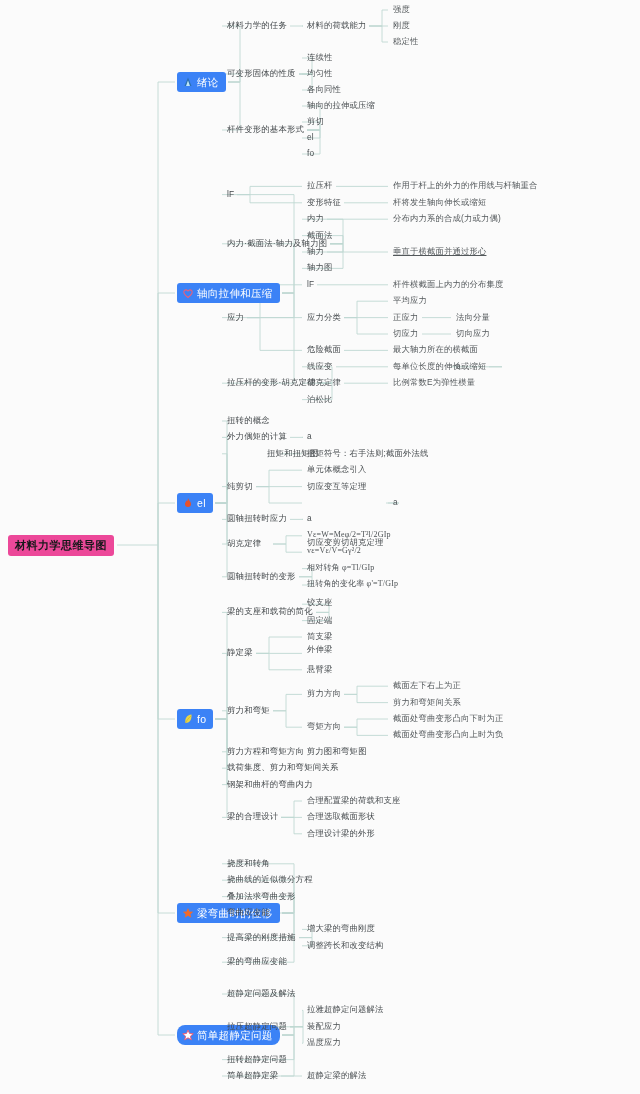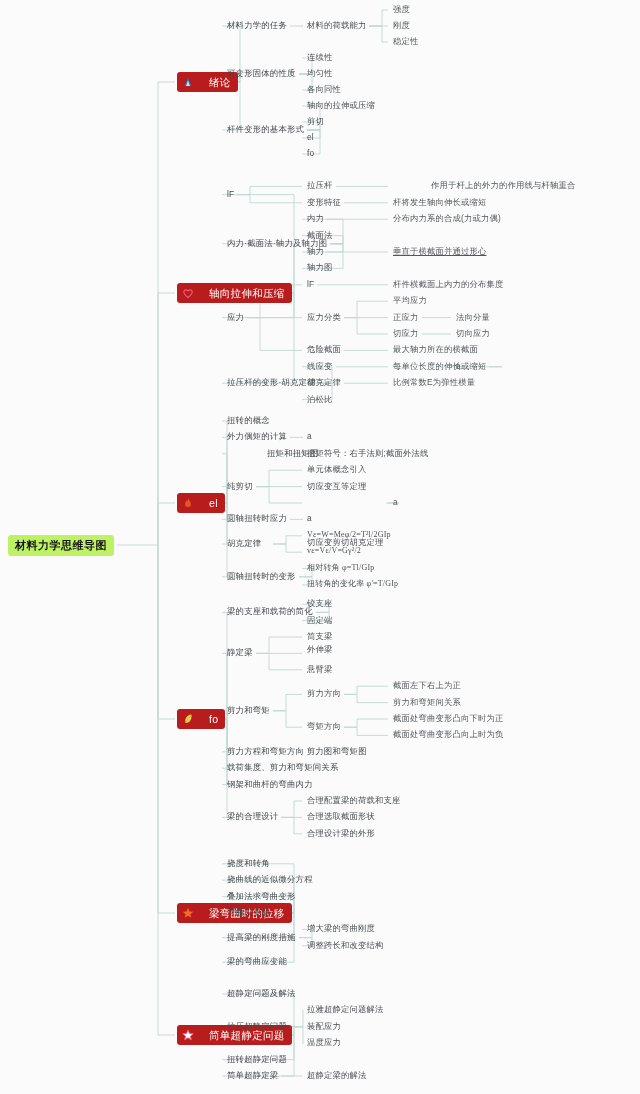--- a/index.html
+++ b/index.html
@@ -10,38 +10,38 @@
     overflow:hidden;
     position:relative;
   }
   #map{position:absolute;left:0;top:0;width:640px;height:1094px;}
   svg#links{position:absolute;left:0;top:0;width:640px;height:1094px;pointer-events:none;}
 
   .node{position:absolute;white-space:nowrap;line-height:1;}
 
   
   .root{
-    background:#bef264;
+    background:#ec4899;
     color:#17181a;
     font-weight:bold;
     font-size:11px;
     padding:5px 7px;
     border-radius:3px;
     letter-spacing:.5px;
   }
   
   .branch{
-    background:#b91c1c;
+    background:#3b82f6;
     color:#ffffff;
     font-size:10.5px;
     padding:4px 7px 4px 5px;
     border-radius:3px;
     display:flex;
     align-items:center;
-    gap:15px;
+    gap:3px;
     letter-spacing:.3px;
   }
   .branch .ico{width:12px;height:12px;display:inline-block;flex:0 0 auto;}
   .branch .ico svg{display:block;width:12px;height:12px;}
 
   
   .t{
     color:#4a4f52;
     font-size:8.3px;
     letter-spacing:.2px;
@@ -394,21 +394,21 @@
     <div class="node branch" style="left: 177px; top: 283px;">
       <span class="ico">
         <svg viewBox="0 0 24 24">
           <path d="M12 21 C4 14.5 2 10.5 4.6 7.4 C6.6 5 10 5.3 12 8 C14 5.3 17.4 5 19.4 7.4 C22 10.5 20 14.5 12 21 Z" fill="none" stroke="#e8607a" stroke-width="2.2"></path>
         </svg>
       </span>
       <span>轴向拉伸和压缩</span>
     </div>
     <div class="t l2 node" style="left: 227px; top: 189.6px;">lF</div>
     <div class="t l3 node" style="left: 307px; top: 181.4px;">拉压杆</div>
-    <div class="t l4 node" style="left: 393px; top: 181.4px; margin-left: 38px;">作用于杆上的外力的作用线与杆轴重合</div>
+    <div class="t l4 node" style="left: 393px; top: 181.4px;">作用于杆上的外力的作用线与杆轴重合</div>
     <div class="t l3 node" style="left: 307px; top: 197.8px;">变形特征</div>
     <div class="t l4 node" style="left: 393px; top: 197.8px;">杆将发生轴向伸长或缩短</div>
     <div class="t l2 node" style="left: 227px; top: 238.8px;">内力·截面法·轴力及轴力图</div>
     <div class="t l3 node" style="left: 307px; top: 214.2px;">内力</div>
     <div class="t l4 node" style="left: 393px; top: 214.2px;">分布内力系的合成(力或力偶)</div>
     <div class="t l3 node" style="left: 307px; top: 230.6px;">截面法</div>
     <div class="t l3 node" style="left: 307px; top: 247px;">轴力</div>
     <div class="t l4 node" style="left: 393px; top: 247px; text-decoration: underline;">垂直于横截面并通过形心</div>
     <div class="t l3 node" style="left: 307px; top: 263.4px;">轴力图</div>
     <div class="t l2 node" style="left: 227px; top: 312.6px;">应力</div>
@@ -458,21 +458,21 @@
     <div class="node branch" style="left: 177px; top: 709px;">
       <span class="ico">
         <svg viewBox="0 0 24 24">
           <path d="M7 20 C5 12 9 4 19 3 C20 13 15 20 7 20 Z" fill="#e8d44a"></path>
           <path d="M7 20 C10 14 13 10 18 6" stroke="#c9b72e" stroke-width="1.4" fill="none"></path>
         </svg>
       </span>
       <span>fo</span>
     </div>
     <div class="t l2 node" style="left: 227px; top: 607.4px;">梁的支座和载荷的简化</div>
-    <div class="t l3 node" style="left: 307px; top: 599.2px;">铰支座</div>
+    <div class="t l3 node" style="left: 307px; top: 599.2px; font-family: Liberation Serif, serif;">铰支座</div>
     <div class="t l3 node" style="left: 307px; top: 615.6px;">固定端</div>
     <div class="t l2 node" style="left: 227px; top: 648.4px;">静定梁</div>
     <div class="t l3 node" style="left: 307px; top: 632px;">简支梁</div>
     <div class="t l3 node" style="left: 307px; top: 645px;">外伸梁</div>
     <div class="t l3 node" style="left: 307px; top: 664.8px;">悬臂梁</div>
     <div class="t l2 node" style="left: 227px; top: 705.8px;">剪力和弯矩</div>
     <div class="t l3 node" style="left: 307px; top: 689.4px;">剪力方向</div>
     <div class="t l4 node" style="left: 393px; top: 681.2px;">截面左下右上为正</div>
     <div class="t l4 node" style="left: 393px; top: 697.6px;">剪力和弯矩间关系</div>
     <div class="t l3 node" style="left: 307px; top: 722.2px;">弯矩方向</div>
@@ -494,21 +494,21 @@
       <span>梁弯曲时的位移</span>
     </div>
     <div class="t l2 node" style="left: 227px; top: 858.8px;">挠度和转角</div>
     <div class="t l2 node" style="left: 227px; top: 875.2px;">挠曲线的近似微分方程</div>
     <div class="t l2 node" style="left: 227px; top: 891.6px;">叠加法求弯曲变形</div>
     <div class="t l2 node" style="left: 227px; top: 908px;">弯曲应变能</div>
     <div class="t l2 node" style="left: 227px; top: 932.6px;">提高梁的刚度措施</div>
     <div class="t l3 node" style="left: 307px; top: 924.4px;">增大梁的弯曲刚度</div>
     <div class="t l3 node" style="left: 307px; top: 940.8px;">调整跨长和改变结构</div>
     <div class="t l2 node" style="left: 227px; top: 957.2px;">梁的弯曲应变能</div>
-    <div class="node branch" style="left: 177px; top: 1025px;">
+    <div class="node branch" style="left: 177px; top: 1025px; border-radius: 8px;">
       <span class="ico">
         <svg viewBox="0 0 24 24">
           <path d="M12 2 L15 9 L22.5 9.5 L16.8 14.4 L18.6 21.7 L12 17.7 L5.4 21.7 L7.2 14.4 L1.5 9.5 L9 9 Z" fill="#ffffff" stroke="#e8607a" stroke-width="2"></path>
         </svg>
       </span>
       <span>简单超静定问题</span>
     </div>
     <div class="t l2 node" style="left: 227px; top: 989px;">超静定问题及解法</div>
     <div class="t l2 node" style="left: 227px; top: 1021.8px;">拉压超静定问题</div>
     <div class="t l3 node" style="left: 307px; top: 1005.4px;">拉雅超静定问题解法</div>

